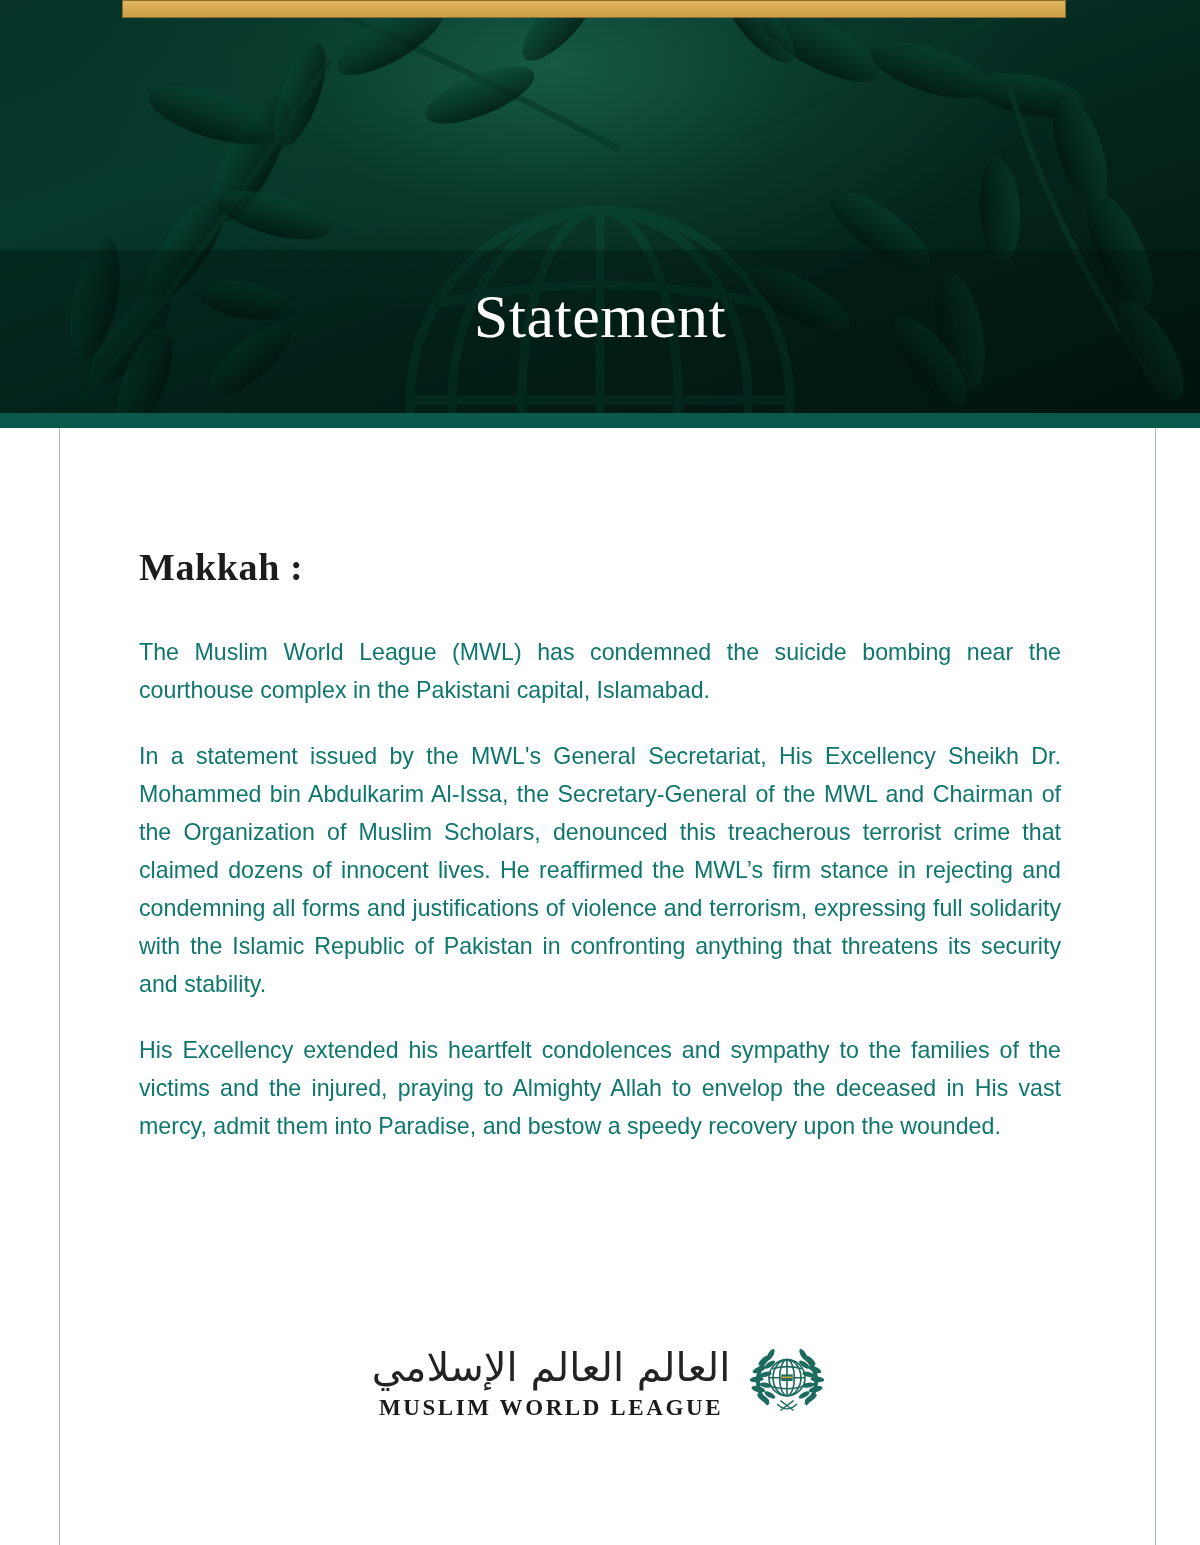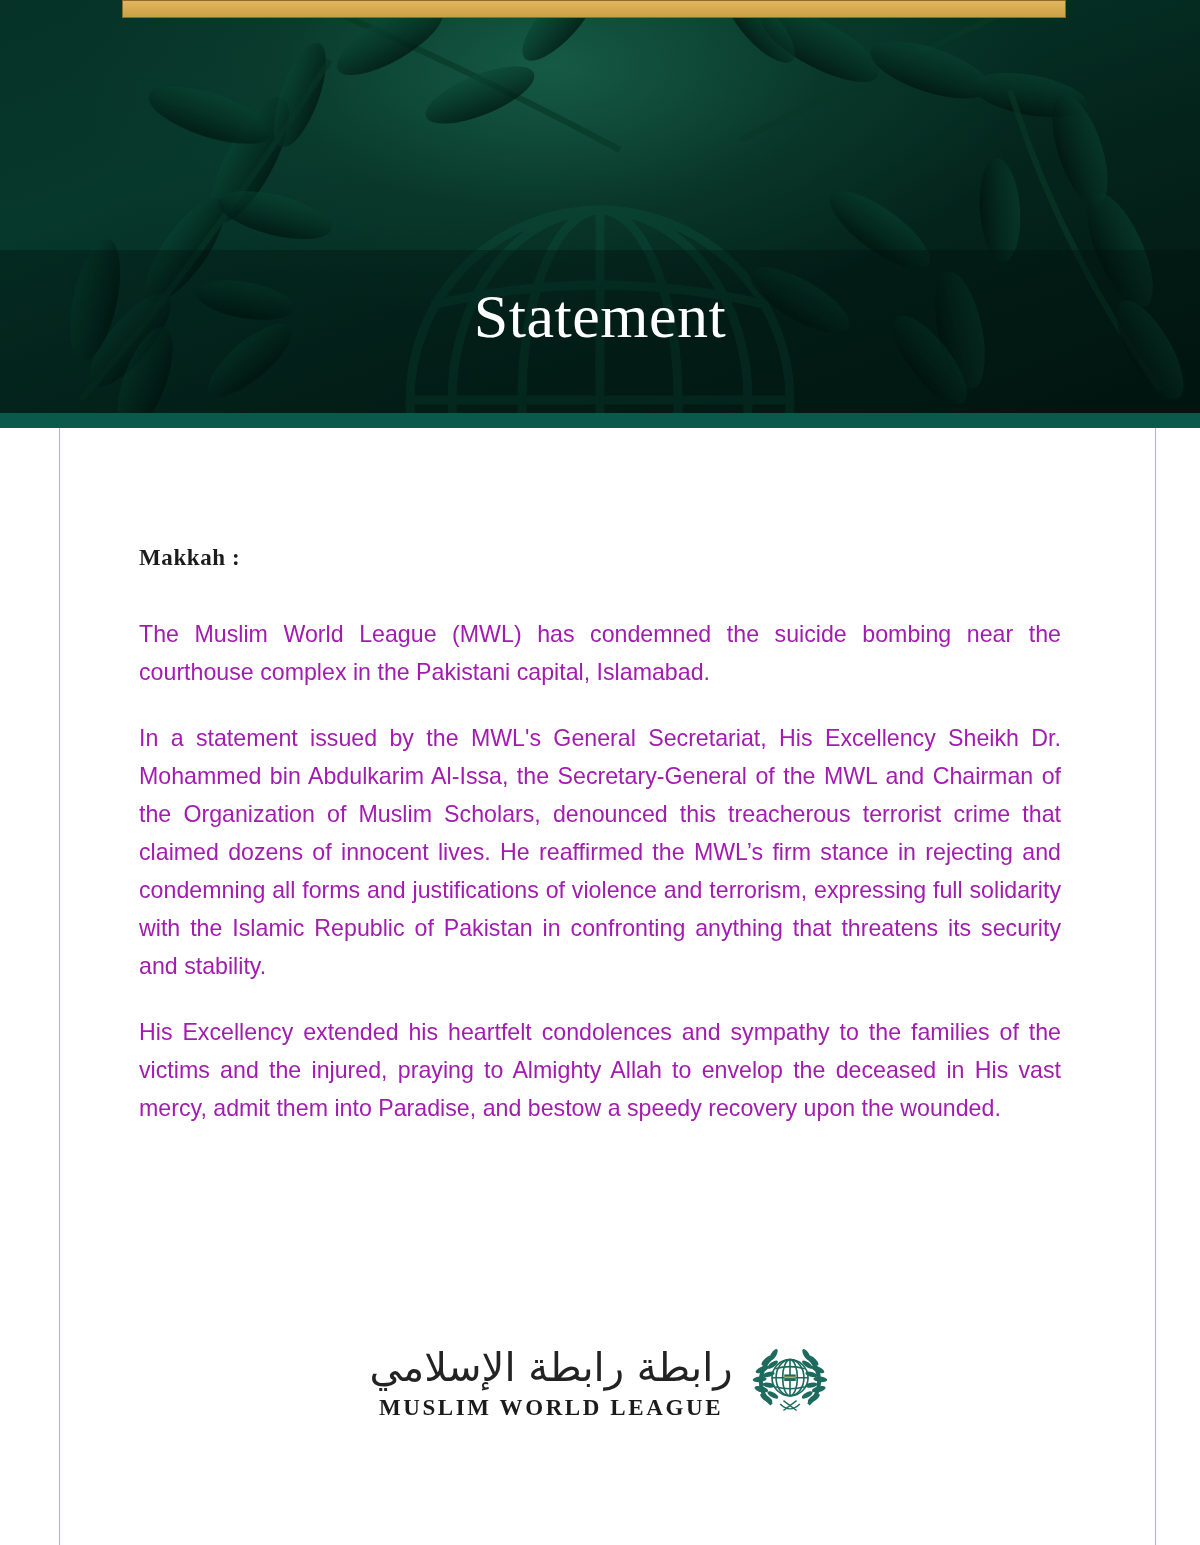--- a/index.html
+++ b/index.html
@@ -84,30 +84,30 @@
   .content {
     position: absolute;
     left: 139px;
     top: 545px;
     width: 922px;
     z-index: 3;
   }
   .makkah {
     font-family: "Liberation Serif", "DejaVu Serif", serif;
     font-weight: bold;
-    font-size: 23px;
+    font-size: 38px;
     color: #1c1c1c;
     letter-spacing: 0.6px;
     margin: 0 0 44px 0;
   }
   .para {
     font-family: "Liberation Sans", sans-serif;
     font-size: 23.2px;
     line-height: 38px;
-    color: #a21caf;
+    color: #0f766e;
     text-align: justify;
     text-justify: inter-word;
     margin: 0 0 28px 0;
   }
   .para:last-child { margin-bottom: 0; margin-top: 20px; }
 
   
   .logo-wrap {
     position: absolute;
     left: 0;
@@ -288,21 +288,21 @@
   <div class="content">
     <div class="makkah">Makkah :</div>
 
     <p class="para">The Muslim World League (MWL) has condemned the suicide bombing near the courthouse complex in the Pakistani capital, Islamabad.</p>
     <p class="para">In a statement issued by the MWL's General Secretariat, His Excellency Sheikh Dr. Mohammed bin Abdulkarim Al-Issa, the Secretary-General of the MWL and Chairman of the Organization of Muslim Scholars, denounced this treacherous terrorist crime that claimed dozens of innocent lives. He reaffirmed the MWL’s firm stance in rejecting and condemning all forms and justifications of violence and terrorism, expressing full solidarity with the Islamic Republic of Pakistan in confronting anything that threatens its security and stability.</p>
     <p class="para">His Excellency extended his heartfelt condolences and sympathy to the families of the victims and the injured, praying to Almighty Allah to envelop the deceased in His vast mercy, admit them into Paradise, and bestow a speedy recovery upon the wounded.</p>
   </div>
 
   <div class="logo-wrap">
     <div class="logo-text">
-      <div class="logo-arabic">رابطة رابطة الإسلامي</div>
+      <div class="logo-arabic">العالم العالم الإسلامي</div>
       <div class="logo-en">MUSLIM WORLD LEAGUE</div>
     </div>
 
     <svg class="logo-emblem" viewBox="0 0 100 100">
       <g stroke="#1d6b5e" fill="none" stroke-width="2">
         <circle cx="50" cy="46" r="22"></circle>
         <ellipse cx="50" cy="46" rx="9" ry="22"></ellipse>
         <ellipse cx="50" cy="46" rx="17" ry="22"></ellipse>
         <line x1="28" y1="46" x2="72" y2="46"></line>
         <path d="M32 35 Q50 30 68 35"></path>

